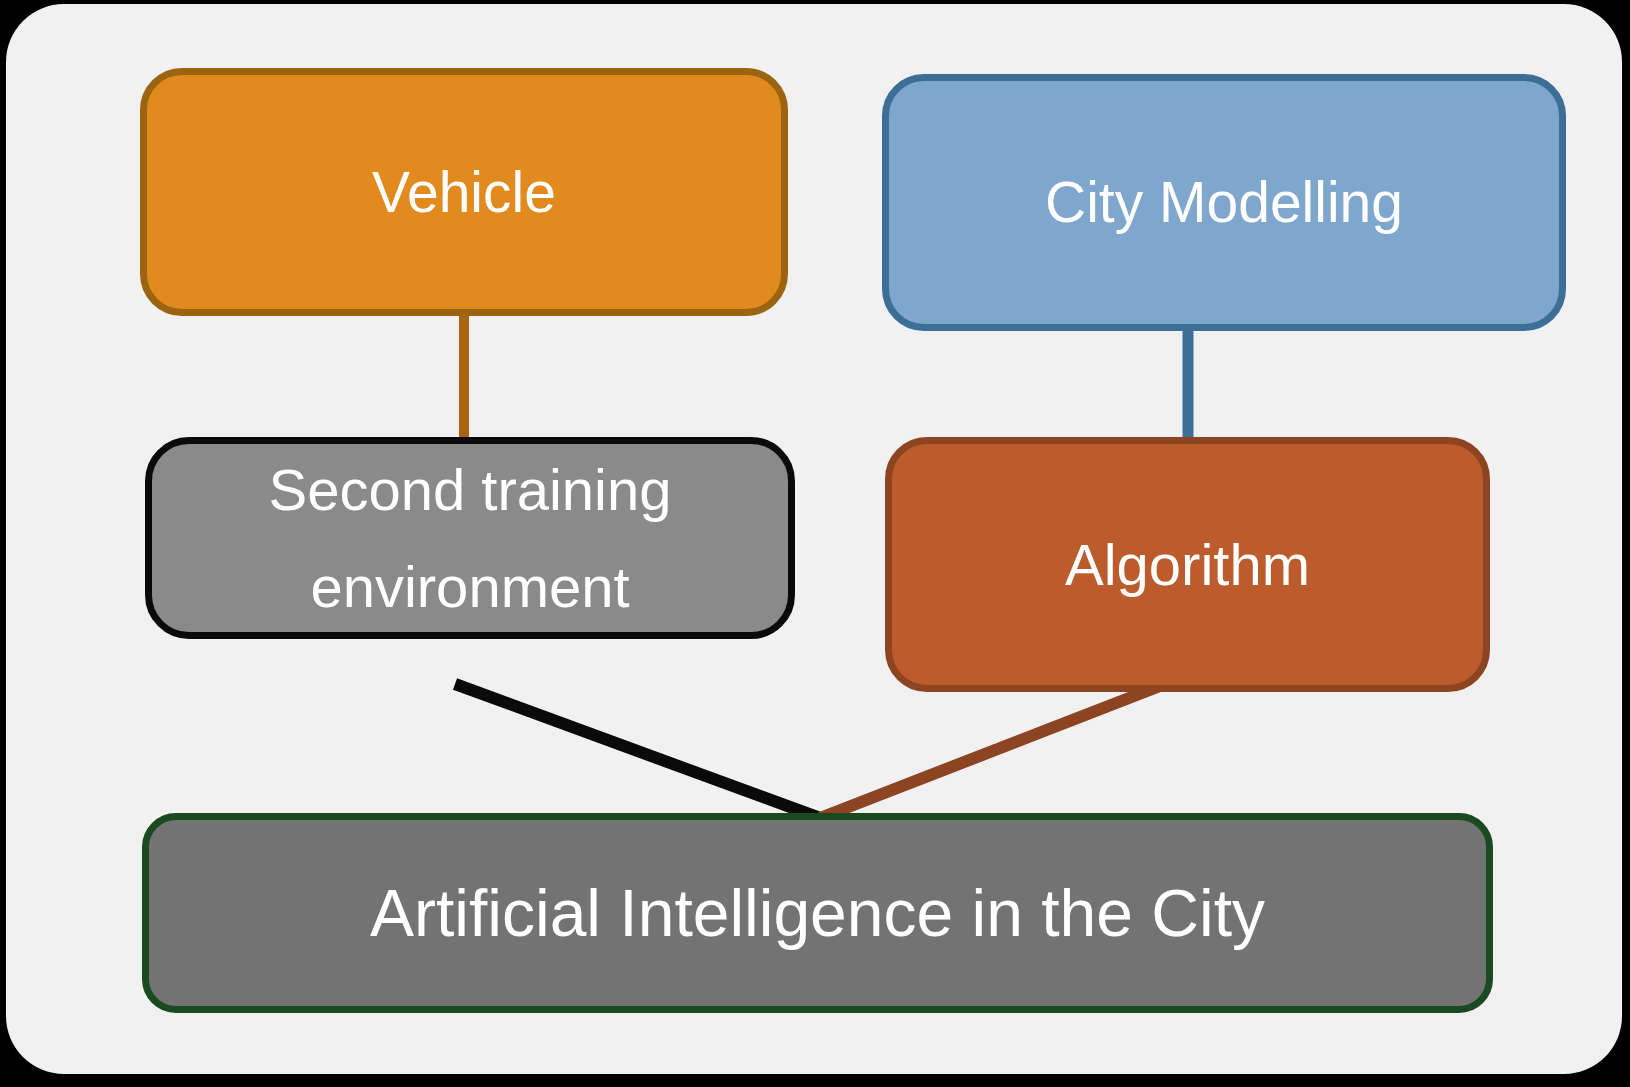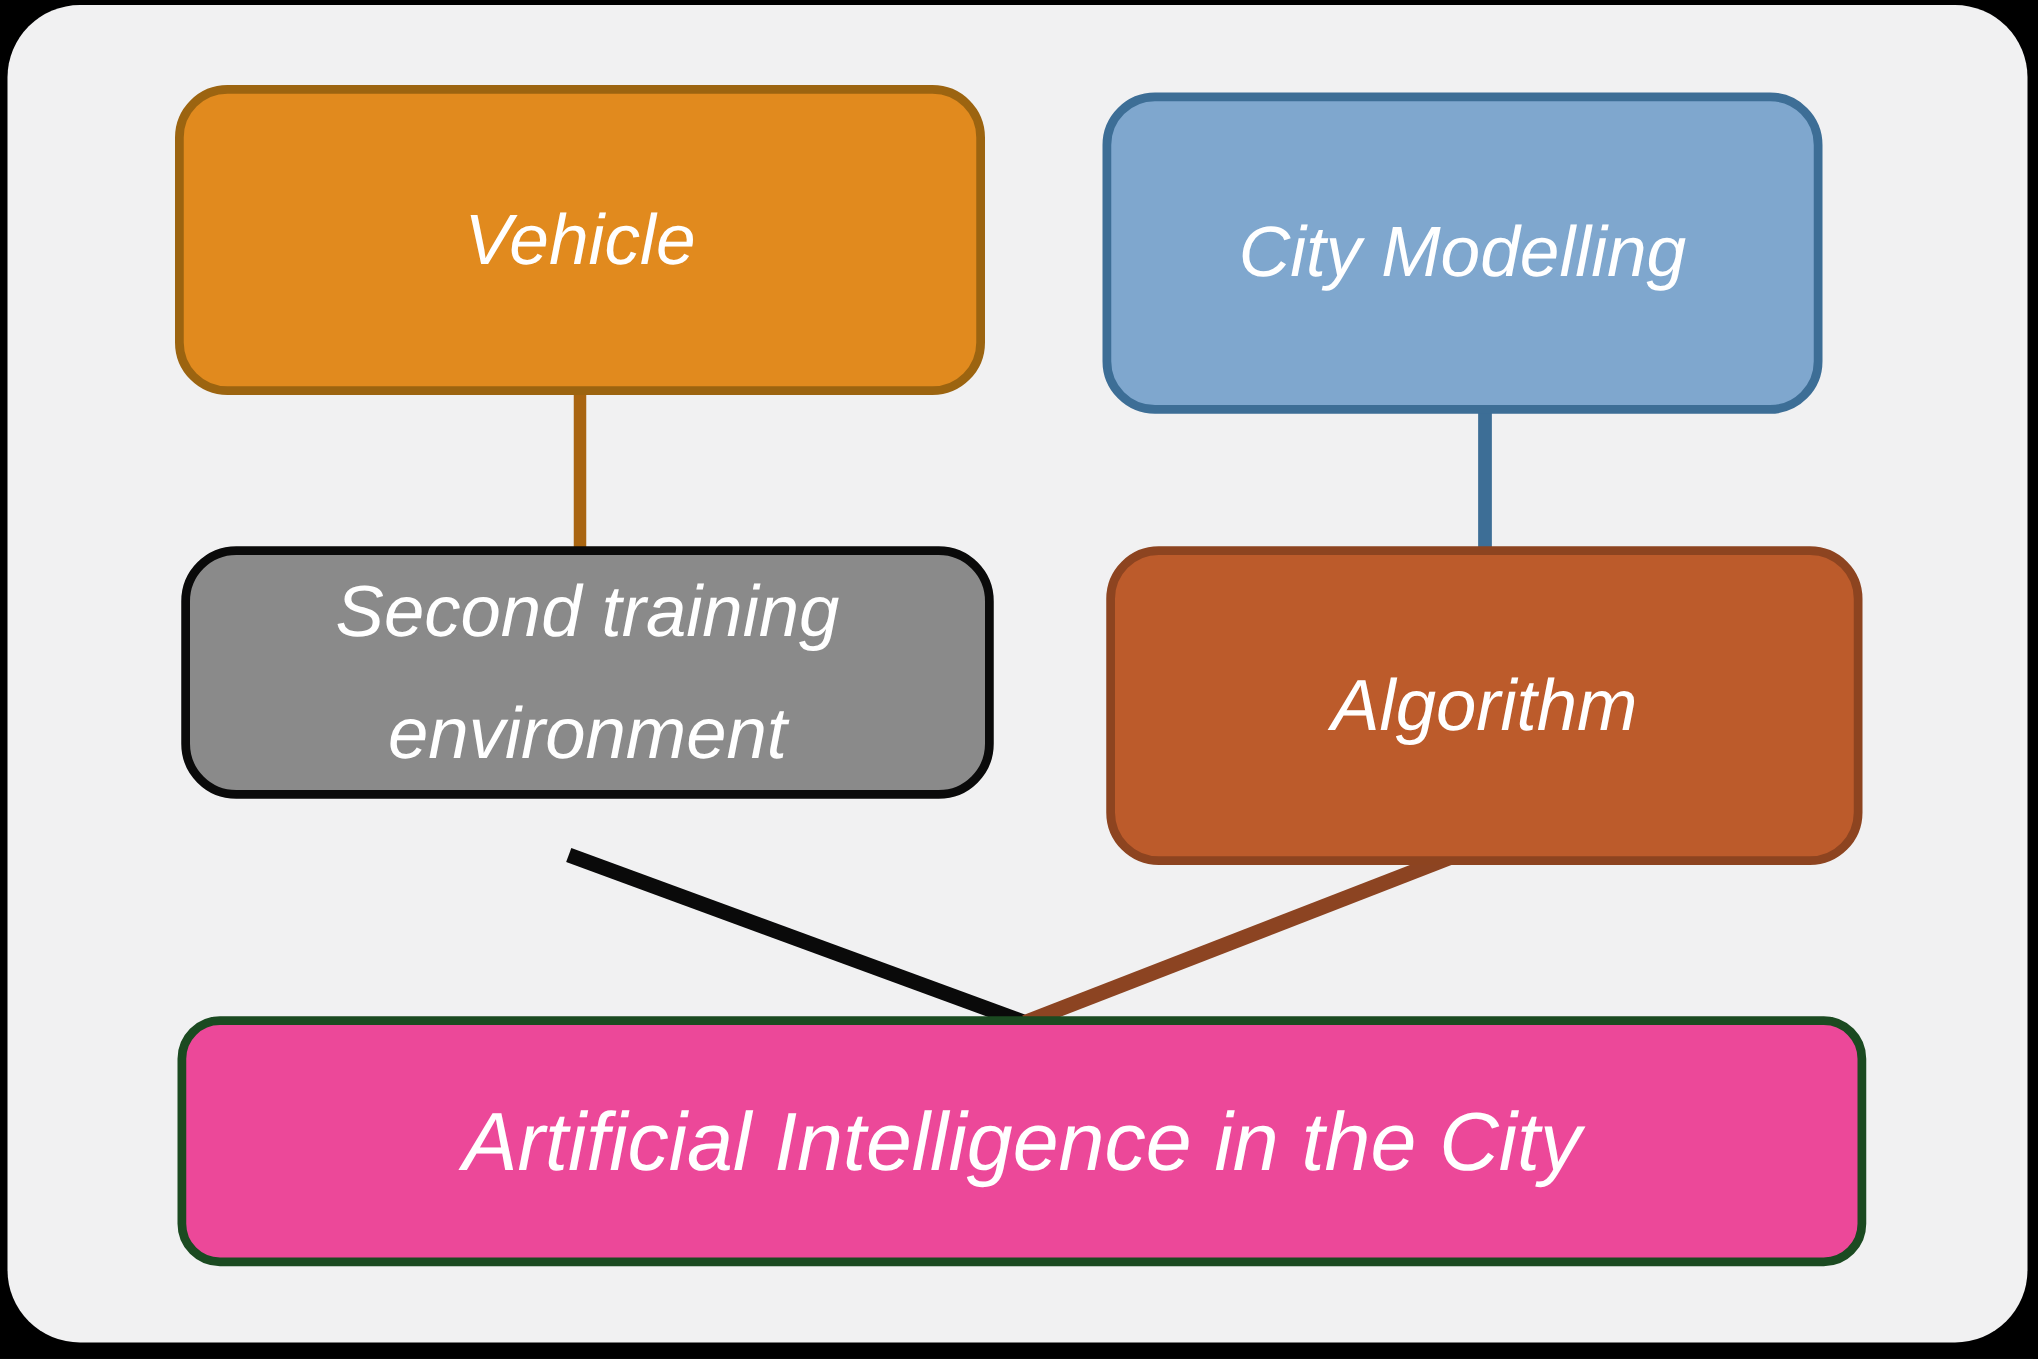--- a/index.html
+++ b/index.html
@@ -3,21 +3,20 @@
 <meta charset="utf-8">
 <style>
   html, body { margin: 0; padding: 0; background: #000; }
   .stage {
     position: relative;
     width: 1630px;
     height: 1087px;
     background: #000000;
     overflow: hidden;
     font-family: "Liberation Sans", "DejaVu Sans", sans-serif;
-    font-style: italic;
   }
   .panel {
     position: absolute;
     left: 6px;
     top: 4px;
     width: 1616px;
     height: 1070px;
     border-radius: 58px;
     background: #F1F1F2;
   }
@@ -43,21 +42,21 @@
   }
   .node .line { display: block; }
 
   #node-vehicle-simulation {
     left: 140px; top: 68px; width: 648px; height: 248px;
     border-radius: 42px;
     background: #E18A1E; border-color: #9C6410;
     font-size: 57px; line-height: 95px;
   }
   #node-city-modelling {
-    left: 882px; top: 74px; width: 576px; height: 257px;
+    left: 882px; top: 74px; width: 684px; height: 257px;
     border-radius: 42px;
     background: #7FA7CE; border-color: #3D6E96;
     font-size: 57px; line-height: 95px;
   }
   #node-second-training-environment {
     left: 145px; top: 437px; width: 650px; height: 202px;
     border-radius: 44px;
     background: #8A8A8A; border-color: #0A0A0A;
     font-size: 58px; line-height: 97px;
   }
@@ -97,16 +96,16 @@
 
   <div class="node" id="node-second-training-environment" style="background-color: rgb(138, 138, 138); border-color: rgb(10, 10, 10); color: rgb(255, 255, 255);">
     <span class="line">Second training</span>
     <span class="line">environment</span>
   </div>
 
   <div class="node" id="node-a-star-search-algorithm" style="background-color: rgb(188, 91, 43); border-color: rgb(141, 68, 32); color: rgb(255, 255, 255);">
     <span class="line">Algorithm</span>
   </div>
 
-  <div class="node" id="node-ai-in-the-city" style="background-color: #ec4899; border-color: rgb(27, 74, 33); color: rgb(255, 255, 255); justify-content: center;">
+  <div class="node" id="node-ai-in-the-city" style="background-color: #737373; border-color: rgb(27, 74, 33); color: rgb(255, 255, 255); justify-content: center;">
     <span class="line">Artificial Intelligence in the City</span>
   </div>
 </div>
 
 </body></html>

